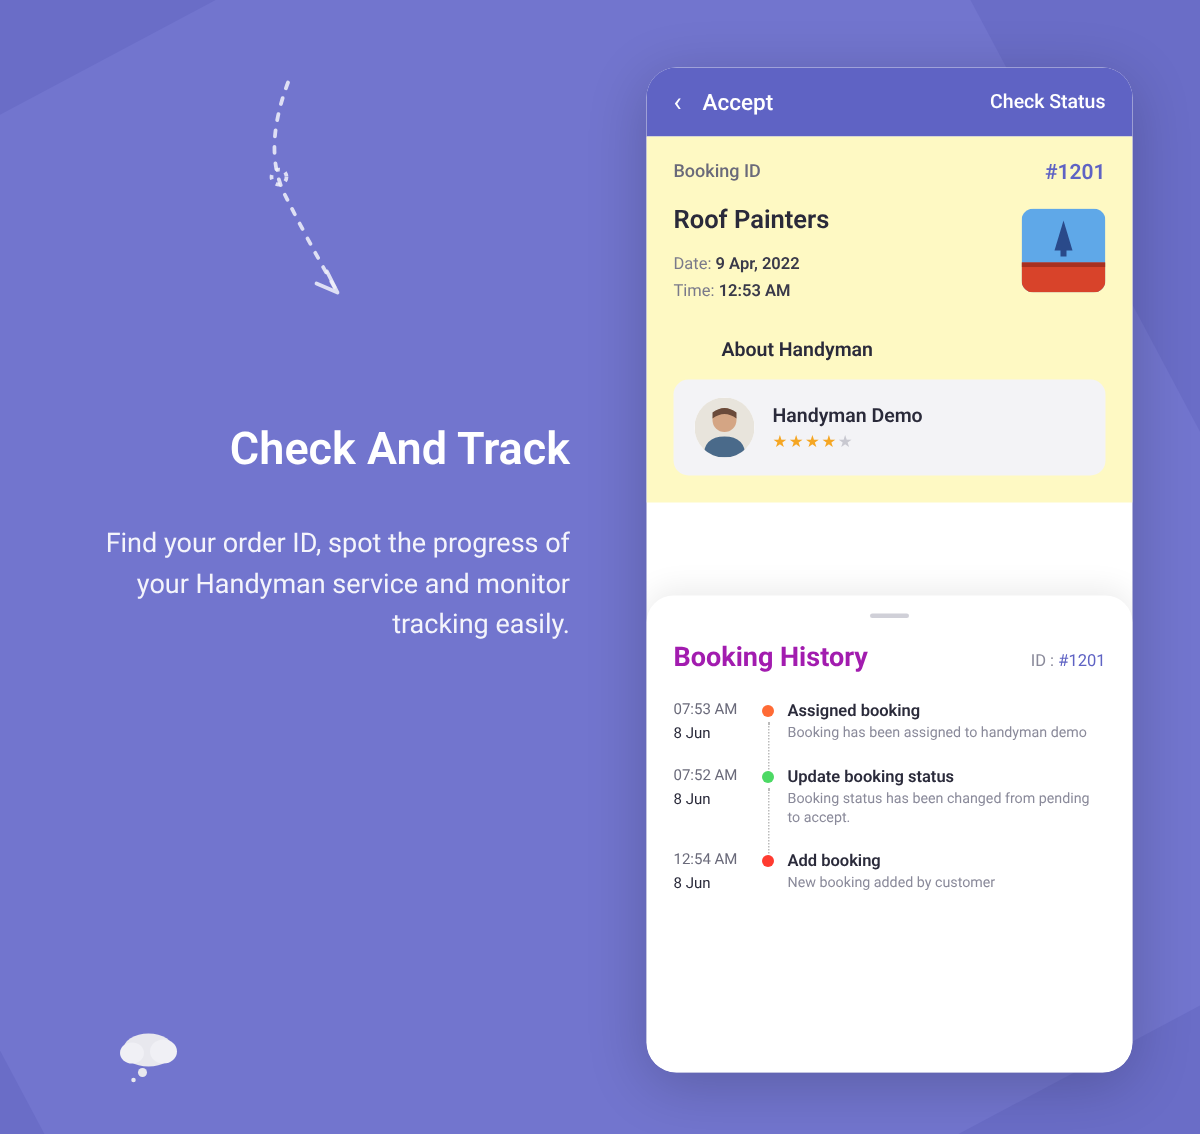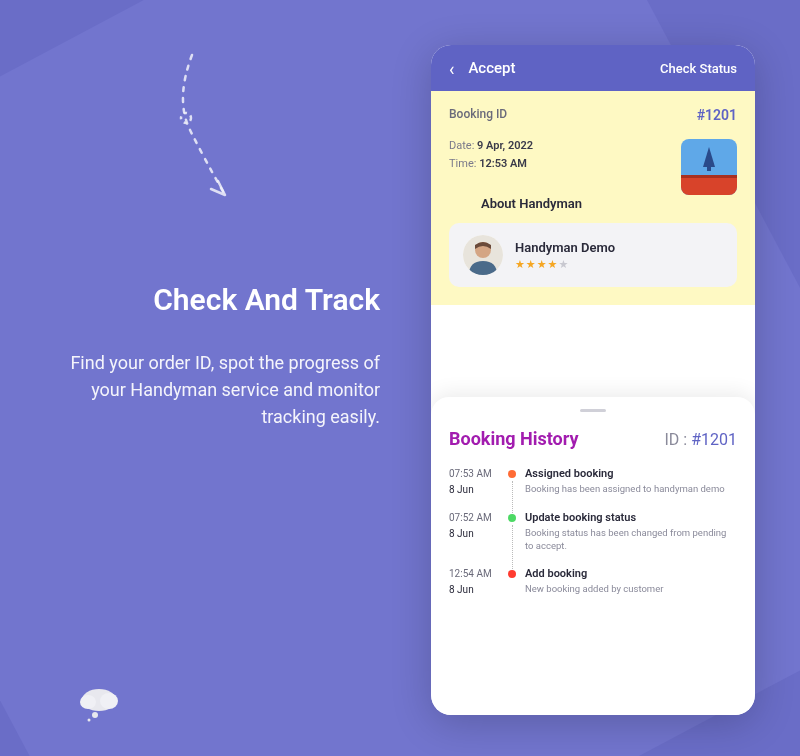--- a/index.html
+++ b/index.html
@@ -26,21 +26,21 @@
 .about-heading { font-size: 13px; font-weight: 600; color: #2a2a3a; margin-top: 24px; margin-bottom: 12px; margin-left: 32px; }
 .handyman-card { background: #f3f3f6; border-radius: 10px; padding: 12px 14px; display: flex; align-items: center; gap: 12px; }
 .avatar { width: 40px; height: 40px; border-radius: 50%; background: #fff; overflow: hidden; }
 .handyman-info .name { font-size: 13px; font-weight: 600; color: #2a2a3a; margin-bottom: 3px; }
 .stars { font-size: 11px; color: #f5a623; letter-spacing: 1px; }
 .stars .dim { color: #c8c8d0; }
 .sheet { position: absolute; left: 0; right: 0; bottom: 0; height: 318px; background: #fff; border-radius: 18px 18px 20px 20px; padding: 8px 18px 20px; box-shadow: 0 -4px 20px rgba(0,0,0,0.08); }
 .sheet-handle { width: 26px; height: 3px; background: #d0d0d8; border-radius: 3px; margin: 4px auto 16px; }
 .sheet-header { display: flex; justify-content: space-between; align-items: baseline; margin-bottom: 18px; }
 .sheet-title { font-size: 18px; font-weight: 700; color: #a21caf; }
-.sheet-id { font-size: 16px; color: #5f63c4; padding-left: 16px; }
+.sheet-id { font-size: 11px; color: #5f63c4; padding-left: 16px; }
 .sheet-id .lbl { color: #8a8a9a; }
 .timeline-row { display: flex; margin-bottom: 14px; }
 .timeline-time { width: 50px; font-size: 10px; color: #6a6a7a; line-height: 1.4; }
 .timeline-time .tm { display: block; margin-bottom: 2px; }
 .timeline-time .dt { font-size: 10px; color: #2a2a3a; }
 .timeline-dot-wrap { width: 26px; position: relative; display: flex; justify-content: center; }
 .timeline-dot { width: 8px; height: 8px; border-radius: 50%; margin-top: 3px; }
 .timeline-line { position: absolute; top: 14px; bottom: -18px; width: 1px; border-left: 1px dotted #bbb; }
 .timeline-content { flex: 1; }
 .timeline-title { font-size: 11px; font-weight: 600; color: #2a2a3a; margin-bottom: 2px; }
@@ -82,20 +82,21 @@
     <span class="back-arrow">‹</span>
     <span class="title">Accept</span>
     <span class="check-status">Check Status</span>
   </div>
 
   <div class="phone-body-dim">
     <div class="booking-id-row">
       <span class="booking-id-label">Booking ID</span>
       <span class="booking-id-value">#1201</span>
     </div>
+    <div class="service-title">Roof Painters</div>
     <div class="service-meta">
       <span>Date:</span> <b>9 Apr, 2022</b>
     </div>
     <div class="service-meta">
       <span>Time:</span> <b>12:53 AM</b>
     </div>
     <div class="service-thumb">
       <svg width="56" height="56">
           <rect width="56" height="56" fill="#5fa8e8"></rect>
           <rect y="36" width="56" height="20" fill="#d8432a"></rect>

